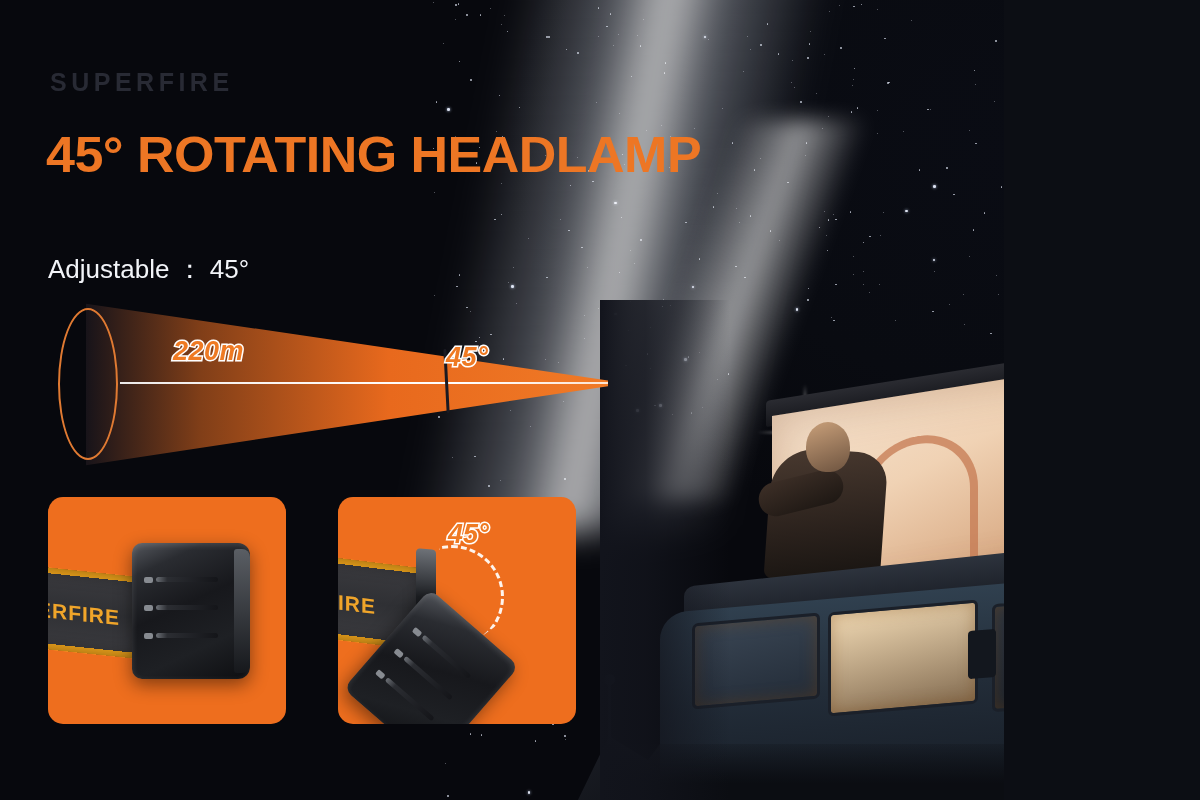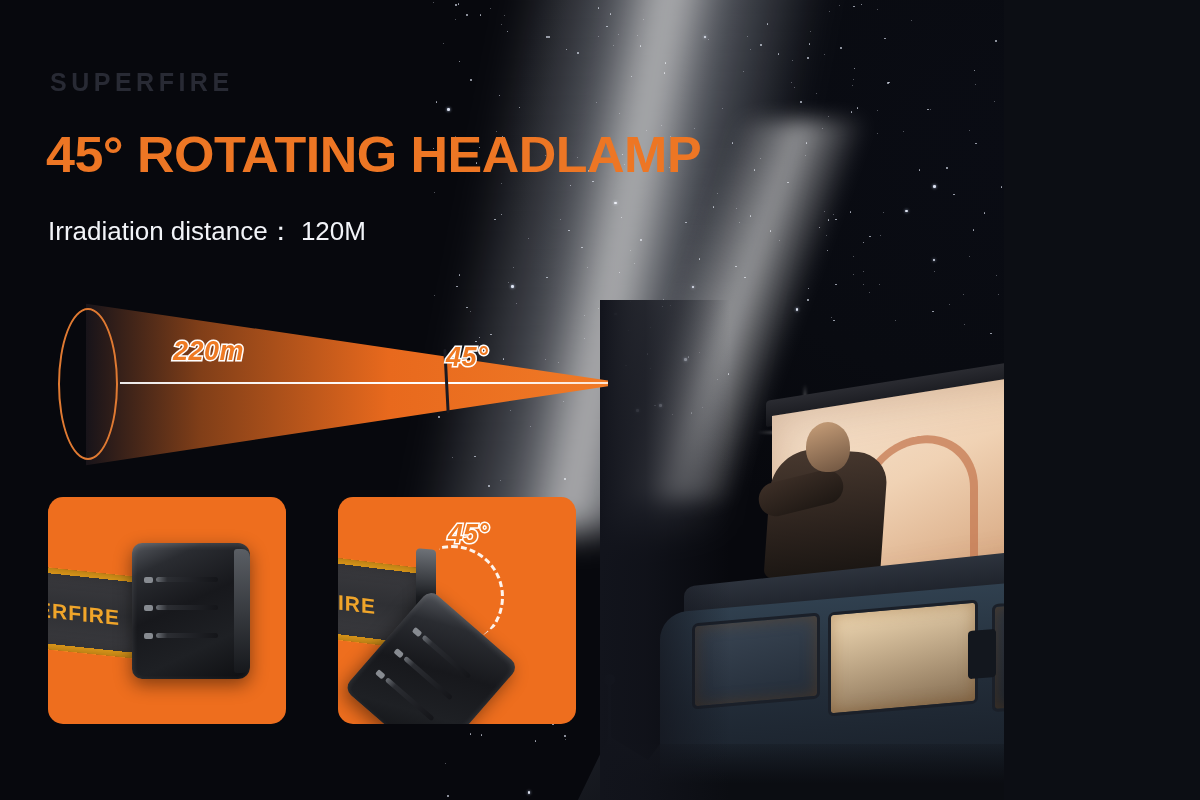--- a/index.html
+++ b/index.html
@@ -698,21 +698,21 @@
     <div class="win c"></div>
     <div class="win d"></div>
     <div class="mirror"></div>
     <div class="antenna"></div>
     <div class="ground"></div>
     <div class="photo-fade"></div>
   </div>
 
   <div class="brand">SUPERFIRE</div>
   <div class="headline">45° ROTATING HEADLAMP</div>
-  <div class="spec s1">Irradiation distance： 120M</div>
+  <div class="spec s2">Adjustable ： 45°</div>
 
   <div class="cone">
     <div class="cone-fill"></div>
     <div class="cone-ellipse"></div>
     <div class="cone-axis"></div>
     <div class="cone-tick"></div>
     <div class="cone-label m">220m</div>
     <div class="cone-label deg">45°</div>
   </div>
 

